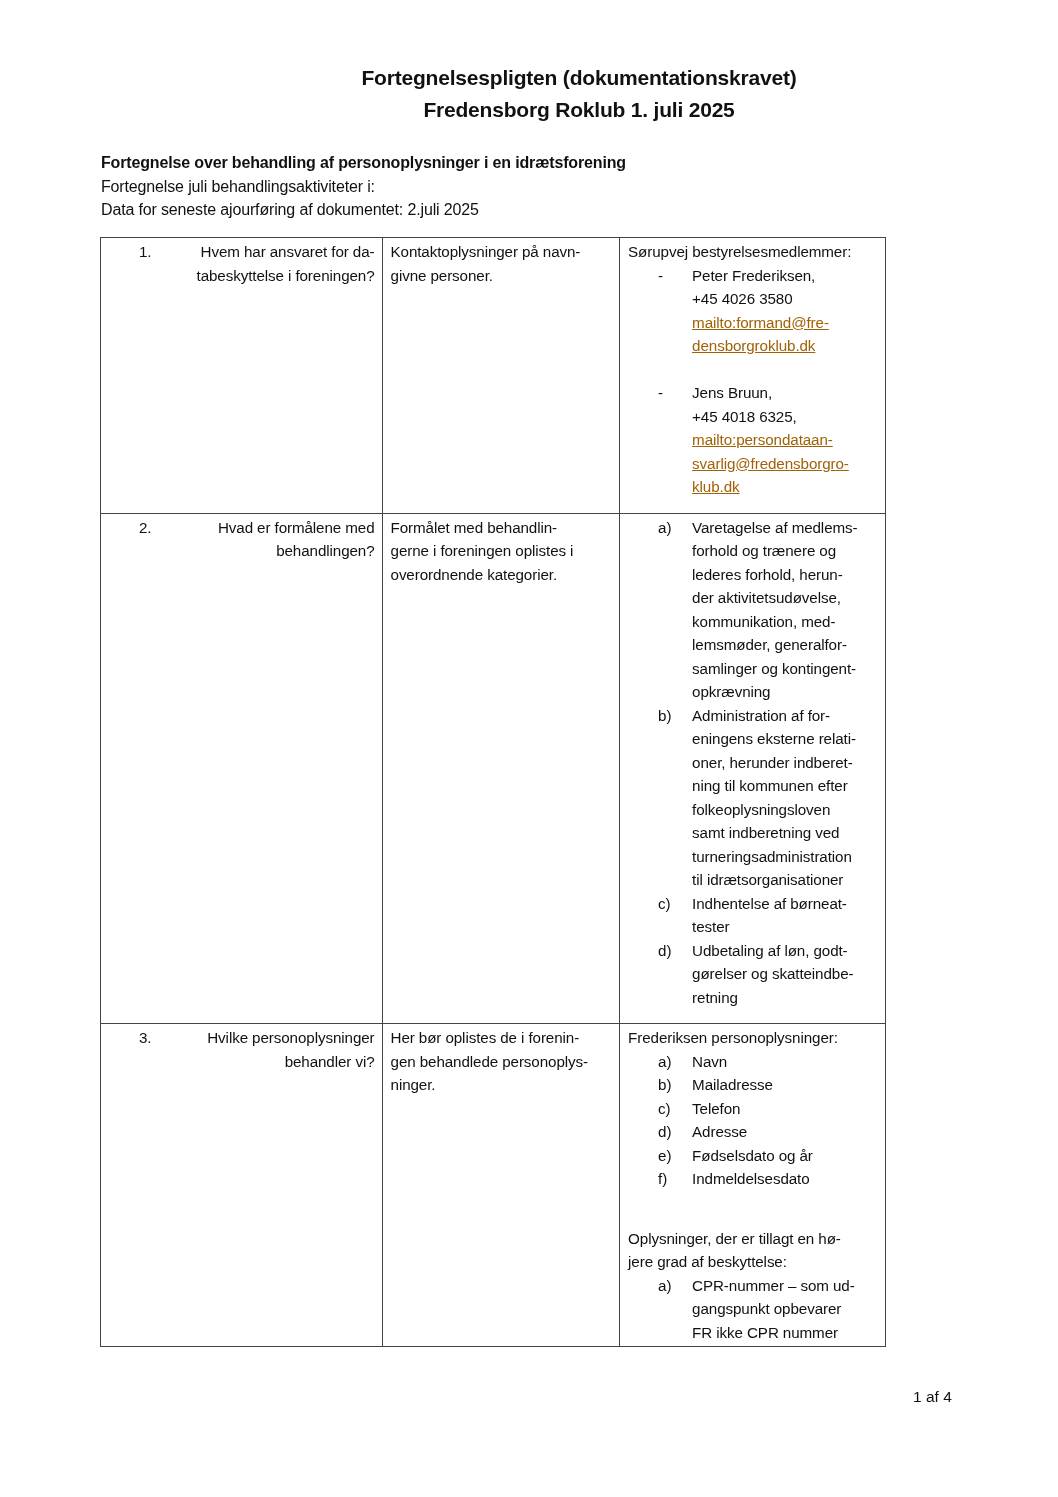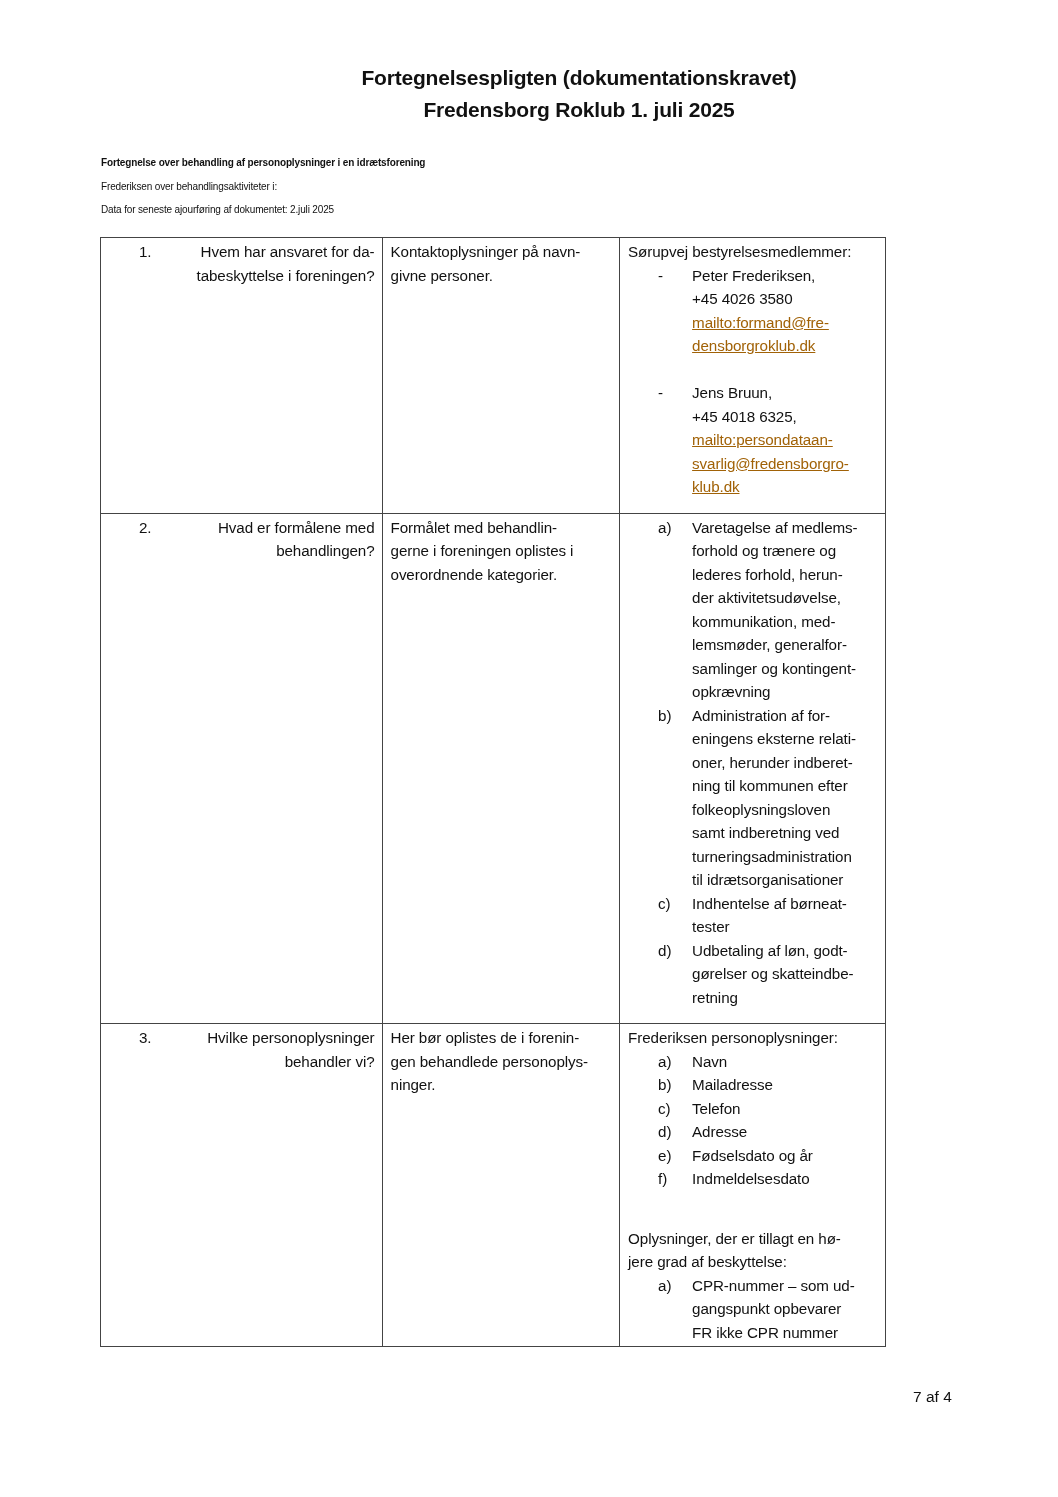--- a/index.html
+++ b/index.html
@@ -2,21 +2,21 @@
 <html><head>
 <meta charset="utf-8">
 <style>
   html, body { margin: 0; padding: 0; background: #ffffff; }
   body { width: 1058px; height: 1497px; position: relative; overflow: hidden;
          font-family: "Liberation Sans", "DejaVu Sans", sans-serif; color: #111; }
   .title { position: absolute; left: 0; width: 1058px; text-align: center; font-weight: bold;
            font-size: 21px; letter-spacing: -0.2px; }
   .t1 { top: 66px; left: 50px; }
   .t2 { top: 98px; left: 50px; }
-  .intro { position: absolute; left: 101px; top: 151px; font-size: 10px; line-height: 23.5px; letter-spacing: -0.15px; }
+  .intro { position: absolute; left: 101px; top: 151px; font-size: 16px; line-height: 23.5px; letter-spacing: -0.15px; }
   .intro .h { font-weight: bold; }
   table.doc { position: absolute; left: 100px; top: 237px; border-collapse: collapse; width: 786px; font-size: 15.2px; letter-spacing: -0.1px; }
   table.doc td { border: 1.5px solid #444; vertical-align: top; padding: 2px 7px 14px 8px; line-height: 23.5px; }
   td.c1 { width: 266px; }
   td.c2 { width: 222px; }
   td.c3 { width: 250px; }
   .numrow { display: flex; }
   .num { width: 42px; padding-left: 30px; flex: none; box-sizing: border-box; }
   .qtext { flex: 1; text-align: right; }
   .li { display: flex; }
@@ -28,21 +28,21 @@
   .footer { position: absolute; left: 913px; top: 1388px; font-size: 15.5px; }
 </style>
 </head>
 <body>
 
 <div class="title t1">Fortegnelsespligten (dokumentationskravet)</div>
 <div class="title t2">Fredensborg Roklub 1. juli 2025</div>
 
 <div class="intro">
   <div class="h">Fortegnelse over behandling af personoplysninger i en idrætsforening</div>
-  <div>Frederiksen over behandlingsaktiviteter i:</div>
+  <div>Fortegnelse juli behandlingsaktiviteter i:</div>
   <div>Data for seneste ajourføring af dokumentet: 2.juli 2025</div>
 </div>
 
 <table class="doc">
 
   <tbody>
       <tr style="height:275px">
     <td class="c1">
       <div class="numrow">
         <span class="num">1.</span>
@@ -144,13 +144,13 @@
       <div>Oplysninger, der er tillagt en hø-<br>jere grad af beskyttelse:</div>
       <div class="li">
         <span class="mark">a)</span>
         <span class="ltext">CPR-nummer – som ud-<br>gangspunkt opbevarer<br>FR ikke CPR nummer</span>
       </div>
     </td>
   </tr>
 </tbody>
   </table>
 
-<div class="footer">7 af 4</div>
+<div class="footer">1 af 4</div>
 
 </body></html>

